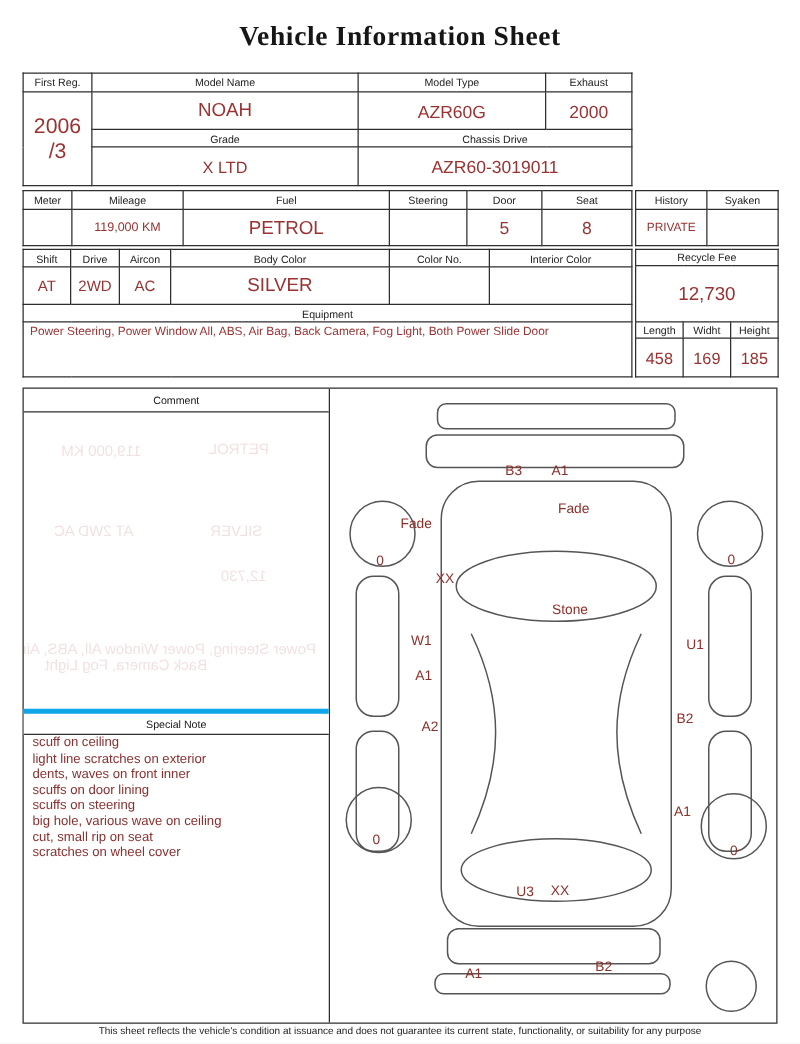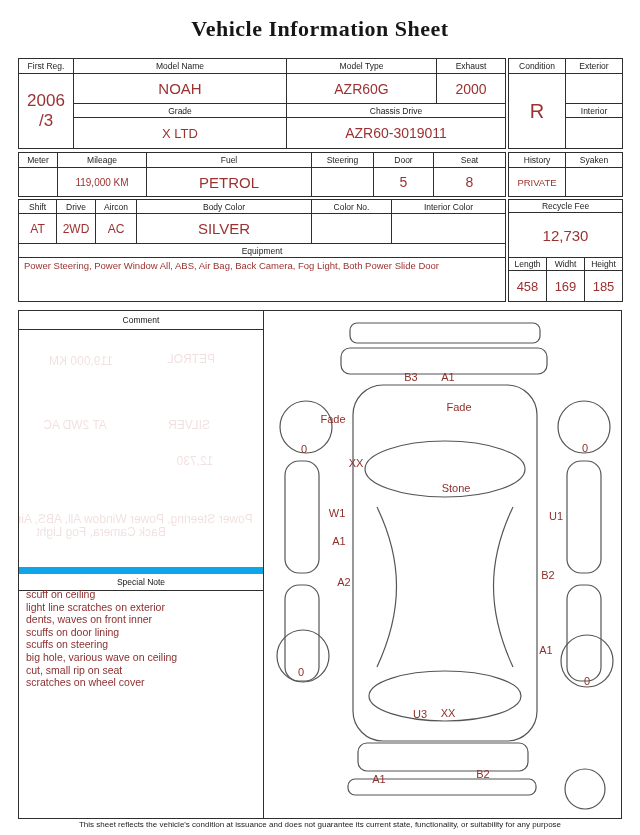--- a/index.html
+++ b/index.html
@@ -38,21 +38,21 @@
     position:absolute; top:0; left:0; width:100%; height:18px; line-height:18px;
     border-bottom:1px solid #2e2e2e; text-align:center; font-size:8.5px;
   }
   .ghost-layer { position:absolute; left:0; top:18px; width:100%; height:238px; overflow:hidden; }
   .ghost {
     position:absolute; color:#b24d4d; opacity:0.17; font-size:12px; white-space:nowrap;
     transform:translate(-50%,-50%) scaleX(-1);
   }
   .special-hdr {
     position:absolute; top:256px; left:0; width:100%; height:16px; line-height:16px;
-    border-top:7px solid #0ea5e9; border-bottom:1px solid #2e2e2e;
+    border-top:4px solid #0ea5e9; border-bottom:1px solid #2e2e2e;
     text-align:center; font-size:8.5px; background:#fff;
   }
   .notes {
     position:absolute; top:277px; left:7px; right:3px;
     color:#8c2f2f; font-size:10.5px; line-height:12.6px; text-align:left;
   }
   .diagram {
     position:absolute; left:244px; top:0; width:358px; height:507px;
   }
   .diagram svg { position:absolute; left:0; top:0; }
@@ -98,42 +98,20 @@
       <td class="hdr">Grade</td>
       <td colspan="2" class="hdr">Chassis Drive</td>
     </tr>
     <tr style="height:31px">
       <td class="val v13">X LTD</td>
       <td colspan="2" class="val v14">AZR60-3019011</td>
     </tr>
   </tbody>
     </table>
 
-  <table style="left:508px; top:58px; width:114px;">
-    <colgroup>
-        <col style="width:57px">
-        <col style="width:57px">
-      </colgroup>
-    <tbody>
-        <tr style="height:15px">
-      <td class="hdr">Condition</td>
-      <td class="hdr">Exterior</td>
-    </tr>
-    <tr style="height:30px">
-      <td rowspan="3" class="val v20">R</td>
-      <td class="val v12"></td>
-    </tr>
-    <tr style="height:14px">
-      <td class="hdr">Interior</td>
-    </tr>
-    <tr style="height:31px">
-      <td class="val v12"></td>
-    </tr>
-  </tbody>
-    </table>
 
   <table style="left:18px; top:152px; width:487px;">
     <colgroup>
         <col style="width:39px">
         <col style="width:89px">
         <col style="width:165px">
         <col style="width:62px">
         <col style="width:60px">
         <col style="width:72px">
       </colgroup>

